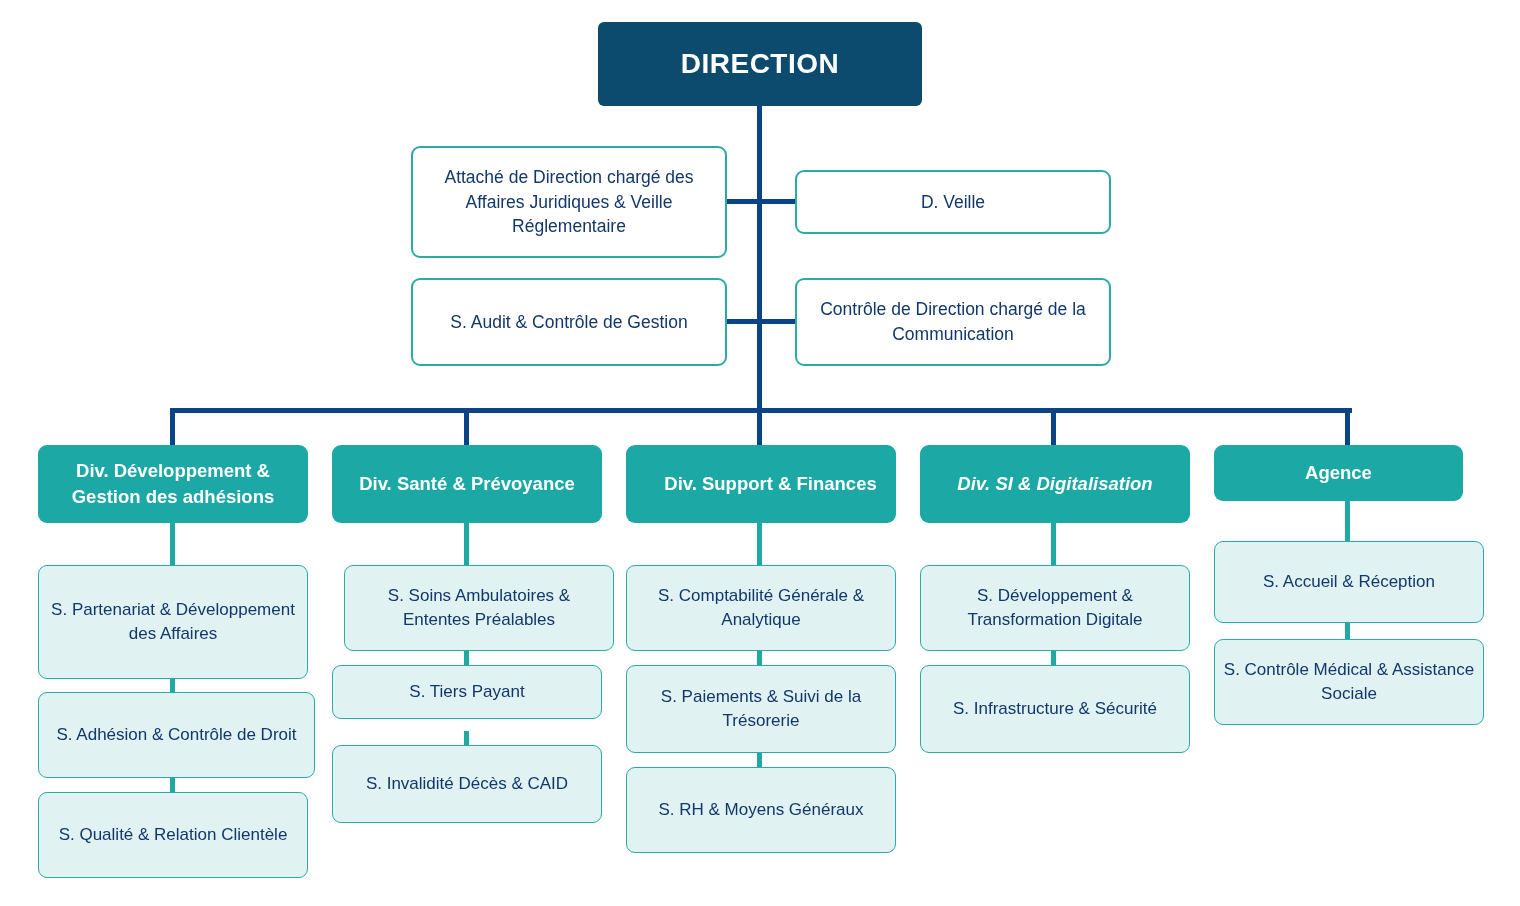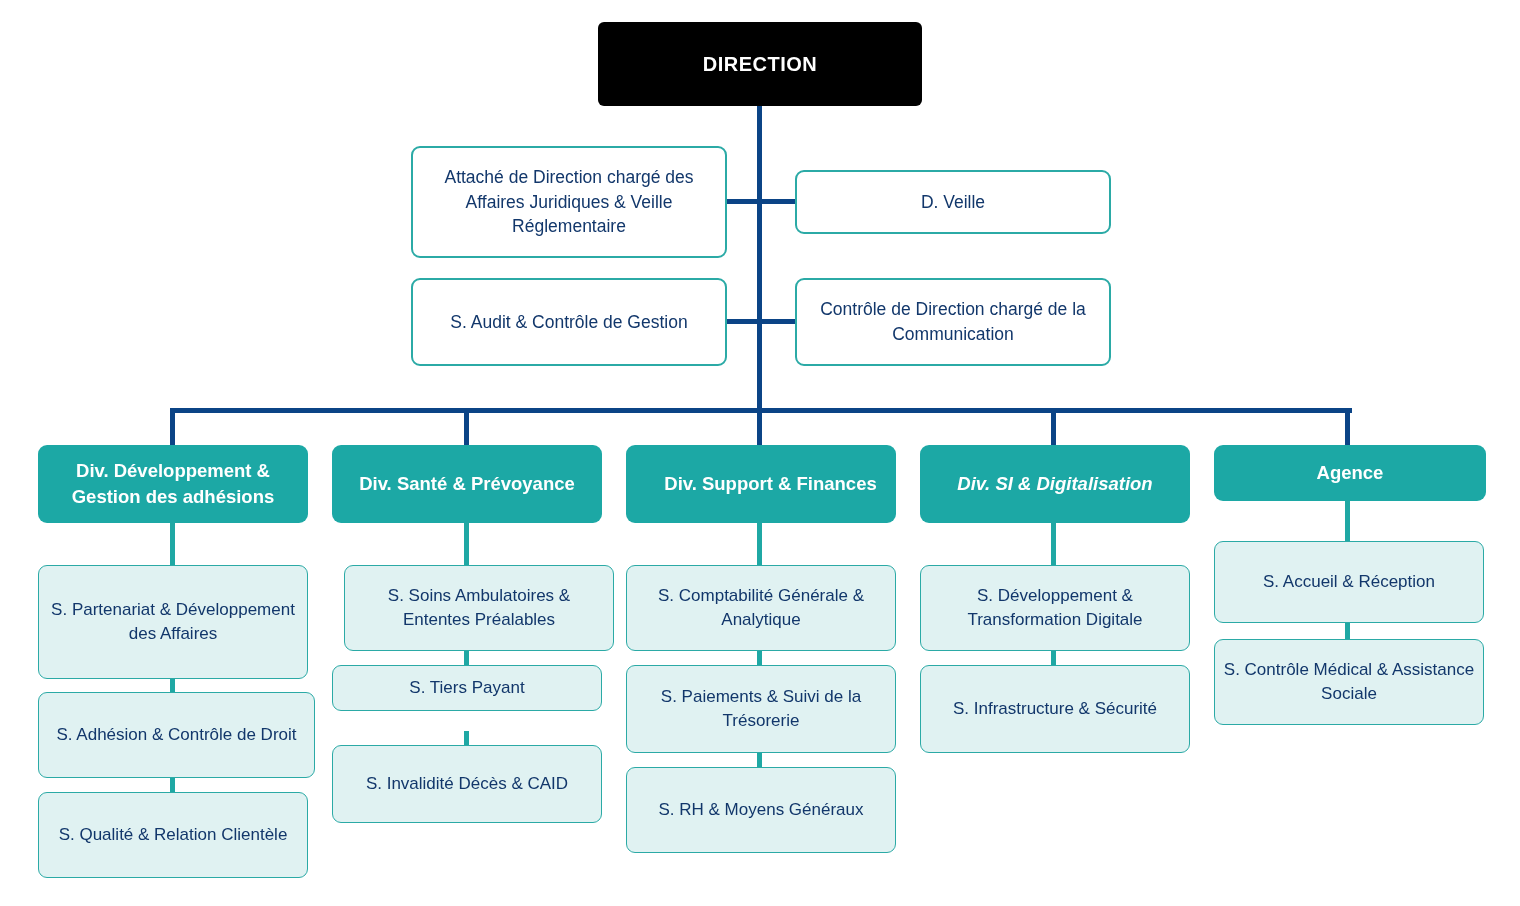--- a/index.html
+++ b/index.html
@@ -9,21 +9,21 @@
     font-family:"Liberation Sans", sans-serif;
     overflow:hidden;
   }
   #chart{position:relative;width:1520px;height:906px;}
 
   .box{position:absolute;box-sizing:border-box;display:flex;align-items:center;
        justify-content:center;text-align:center;border-radius:8px;}
 
   
   .root{
-    background:#000000;color:#ffffff;font-weight:bold;font-size:20px;
+    background:#0c4a6e;color:#ffffff;font-weight:bold;font-size:28px;
     letter-spacing:.5px;border-radius:6px;
   }
 
   
   .staff{
     background:#ffffff;border:2px solid #2BAAA6;color:#12376b;
     font-size:17.5px;line-height:1.42;border-radius:9px;padding:6px 10px;
   }
 
   
@@ -87,21 +87,21 @@
   <div class="box svc" style="left:38px;top:792px;width:270px;height:86px;">S. Qualité &amp; Relation Clientèle</div>
 
   <div class="box div-head" style="left:332px;top:445px;width:270px;height:78px;">Div. Santé &amp; Prévoyance</div>
 
   <div class="ln ln-teal" style="left:464px;top:523px;width:5px;height:42px;"></div>
 
   <div class="box svc" style="left:344px;top:565px;width:270px;height:86px;">S. Soins Ambulatoires &amp; Ententes Préalables</div>
 
   <div class="ln ln-teal" style="left:464px;top:651px;width:5px;height:14px;"></div>
 
-  <div class="box svc" style="left:332px;top:665px;width:270px;height:46px;">S. Tiers Payant</div>
+  <div class="box svc" style="left:332px;top:665px;width:270px;height:54px;">S. Tiers Payant</div>
 
   <div class="ln ln-teal" style="left:464px;top:731px;width:5px;height:14px;"></div>
 
   <div class="box svc" style="left:332px;top:745px;width:270px;height:78px;">S. Invalidité Décès &amp; CAID</div>
 
   <div class="box div-head" style="left:626px;top:445px;width:270px;height:78px;padding-left:27px;">Div. Support &amp; Finances</div>
 
   <div class="ln ln-teal" style="left:757px;top:523px;width:5px;height:42px;"></div>
 
   <div class="box svc" style="left:626px;top:565px;width:270px;height:86px;">S. Comptabilité Générale &amp; Analytique</div>
@@ -117,21 +117,21 @@
   <div class="box div-head" style="left:920px;top:445px;width:270px;height:78px;font-style:italic;">Div. SI &amp; Digitalisation</div>
 
   <div class="ln ln-teal" style="left:1051px;top:523px;width:5px;height:42px;"></div>
 
   <div class="box svc" style="left:920px;top:565px;width:270px;height:86px;">S. Développement &amp; Transformation Digitale</div>
 
   <div class="ln ln-teal" style="left:1051px;top:651px;width:5px;height:14px;"></div>
 
   <div class="box svc" style="left:920px;top:665px;width:270px;height:88px;">S. Infrastructure &amp; Sécurité</div>
 
-  <div class="box div-head" style="left:1214px;top:445px;width:272px;height:56px;">Agence</div>
+  <div class="box div-head" style="left:1214px;top:445px;width:249px;height:56px;">Agence</div>
 
   <div class="ln ln-teal" style="left:1345px;top:501px;width:5px;height:40px;"></div>
 
   <div class="box svc" style="left:1214px;top:541px;width:270px;height:82px;">S. Accueil &amp; Réception</div>
 
   <div class="ln ln-teal" style="left:1345px;top:623px;width:5px;height:16px;"></div>
 
   <div class="box svc" style="left:1214px;top:639px;width:270px;height:86px;">S. Contrôle Médical &amp; Assistance Sociale</div>
 
 </div>

